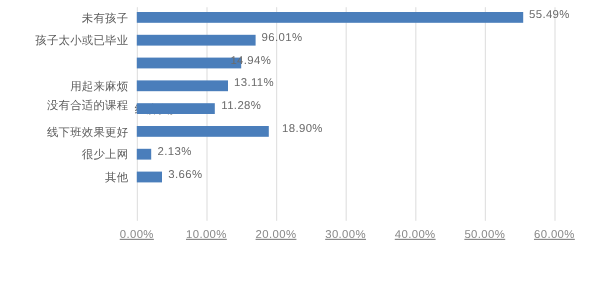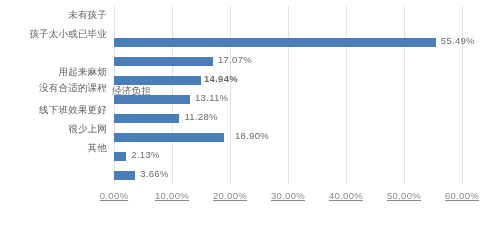--- a/index.html
+++ b/index.html
@@ -36,21 +36,20 @@
     bottom: 0;
     width: 1px;
     background: #e2e2e2;
   }
 
   .row {
     position: absolute;
     left: 0;
     right: 0;
     height: 19px;
-    margin-top: 28px;
   }
 
   .label-col {
     position: absolute;
     left: 0;
     top: 6px;
     width: 107px;
     height: 178px;
   }
   .label-row {
@@ -125,25 +124,25 @@
       <div class="gridline" style="left: 174px;"></div>
       <div class="gridline" style="left: 232px;"></div>
       <div class="gridline" style="left: 290px;"></div>
       <div class="gridline" style="left: 348px;"></div>
       <div class="row" style="top: 0px;">
         <div class="bar" style="width: 321.842px; background: rgb(74, 126, 187);"></div>
         <span class="bar-value" style="left: 326.842px; color: rgb(107, 107, 107);">55.49%</span>
       </div>
       <div class="row" style="top: 19px;">
         <div class="bar" style="width: 99.006px; background: rgb(74, 126, 187);"></div>
-        <span class="bar-value" style="left: 104.006px; color: rgb(107, 107, 107);">17.07%</span>
+        <span class="bar-value" style="left: 104.006px; color: rgb(107, 107, 107);">96.01%</span>
       </div>
       <div class="row" style="top: 38px;">
         <div class="bar" style="width: 86.652px; background: rgb(74, 126, 187);"></div>
-        <span class="bar-value" style="left: 90px; color: rgb(107, 107, 107); font-weight: bold;">14.94%</span>
+        <span class="bar-value" style="left: 78px; color: rgb(107, 107, 107);">14.94%</span>
       </div>
       <div class="row" style="top: 57px;">
         <div class="bar" style="width: 76.038px; background: rgb(74, 126, 187);"></div>
         <span class="bar-value" style="left: 81.038px; color: rgb(107, 107, 107);">13.11%</span>
       </div>
       <div class="row" style="top: 76px;">
         <div class="bar" style="width: 65.424px; background: rgb(74, 126, 187);"></div>
         <span class="bar-value" style="left: 70.424px; color: rgb(107, 107, 107);">11.28%</span>
       </div>
       <div class="row" style="top: 95px;">

